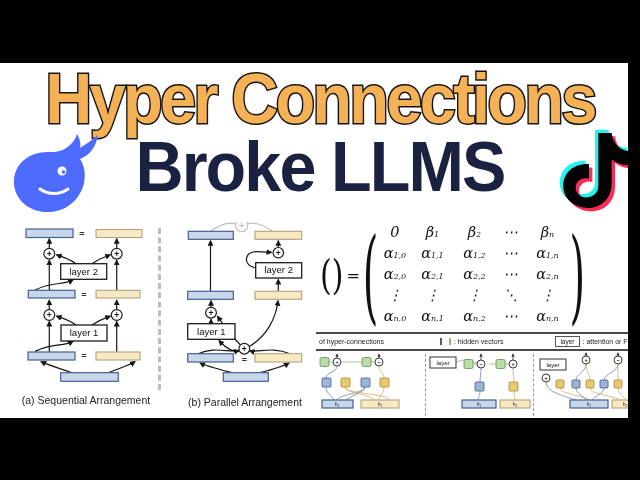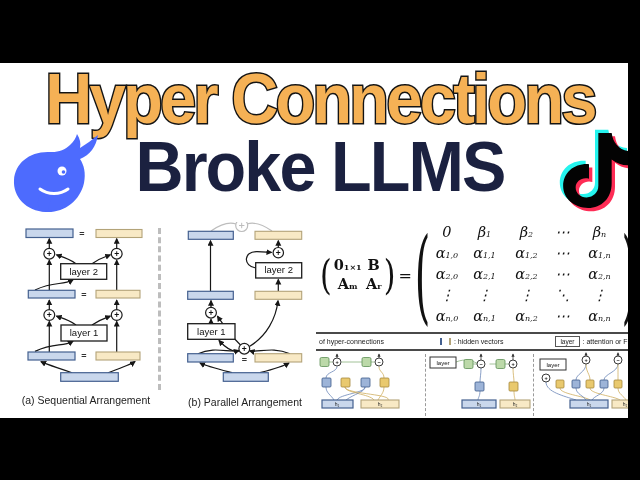--- a/index.html
+++ b/index.html
@@ -205,26 +205,20 @@
       <rect class="lbox" x="89.7" y="40.7" width="46" height="15.3"></rect>
       <text class="dlab" x="112.7" y="51.3" text-anchor="middle">layer 2</text>
       <rect class="lbox" x="21.7" y="101.7" width="47.3" height="15.6"></rect>
       <text class="dlab" x="45.3" y="112.5" text-anchor="middle">layer 1</text>
 
       <text class="dcap" x="79" y="184" text-anchor="middle">(b) Parallel Arrangement</text>
     </svg>
 
     <div class="equation">
       <span class="paren small">(</span>
-      <div class="lhsgrid">
-        <div class="cell">01×1</div>
-        <div class="cell">B</div>
-        <div class="cell">Am</div>
-        <div class="cell">Ar</div>
-      </div>
       <span class="paren small">)</span>
       <span class="eqsign">=</span>
       <span class="paren">(</span>
       <div class="rhsgrid">
         <div class="cell">0</div>
         <div class="cell">β1</div>
         <div class="cell">β2</div>
         <div class="cell">⋯</div>
         <div class="cell">βn</div>
         <div class="cell">α1,0</div>

